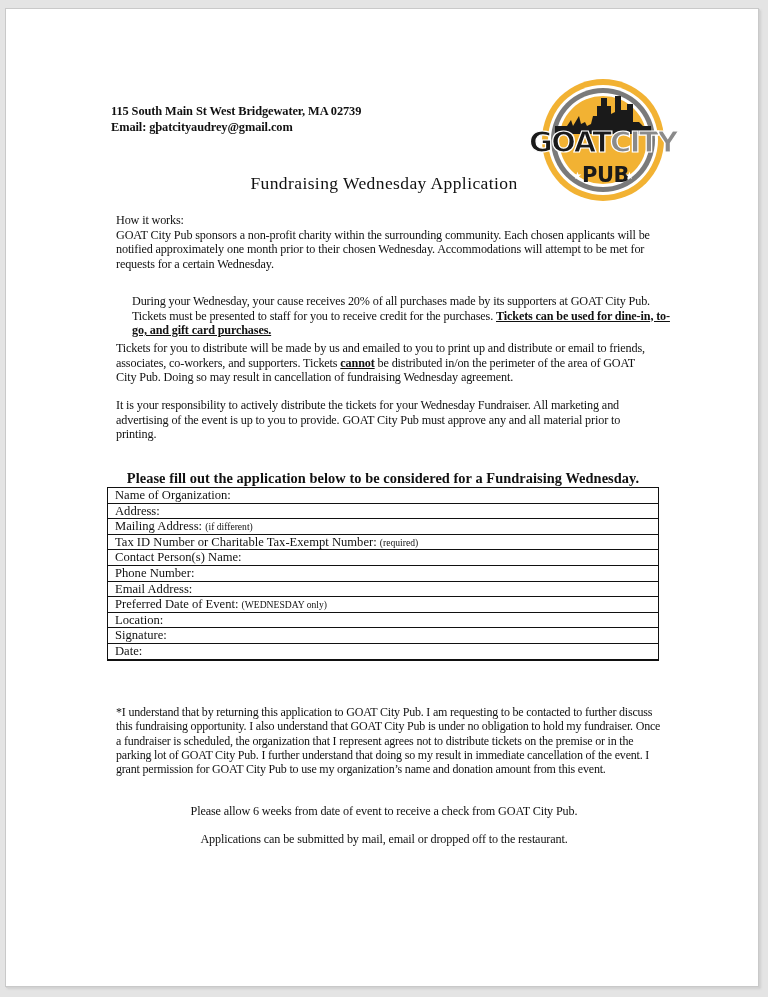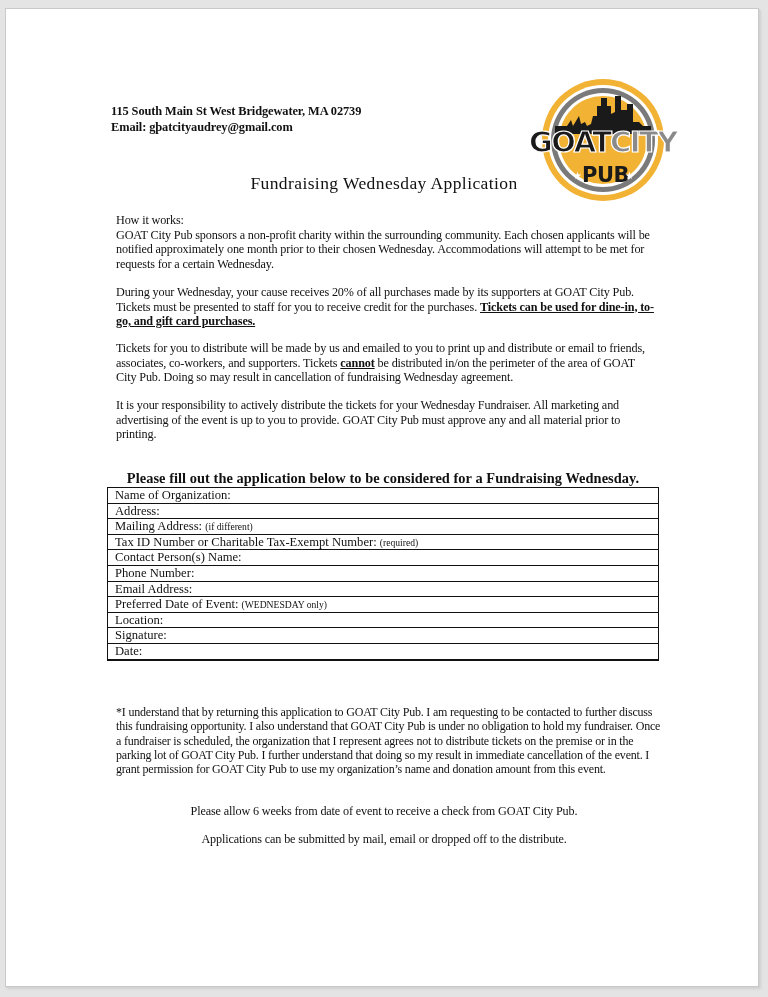--- a/index.html
+++ b/index.html
@@ -31,21 +31,21 @@
       padding-left: 0;
       font-weight: normal; font-size: 17.5px; letter-spacing: 0.4px;
     }
     .title span { position: relative; left: 0; }
     .body-text {
       left: 116px; width: 540px;
       font-size: 12.2px; line-height: 14.5px;
       letter-spacing: -0.15px;
     }
     .p-how { top: 213px; }
-    .p-during { top: 285px; }
+    .p-during { top: 294px; margin-left: 16px; }
     .p-tickets { top: 341px; }
     .p-resp { top: 398px; }
     .ul-bold { font-weight: bold; text-decoration: underline; }
     .form-heading {
       left: 107px; width: 552px; top: 470px; text-align: center;
       font-weight: bold; font-size: 14.4px; letter-spacing: 0.05px;
     }
     .form-table {
       left: 107px; top: 487px; width: 550px;
       border: 1.5px solid #111;
@@ -133,13 +133,13 @@
   <div class="form-row"><span>Email Address:</span><span class="note"></span></div>
   <div class="form-row"><span>Preferred Date of Event: </span><span class="note">(WEDNESDAY only)</span></div>
   <div class="form-row"><span>Location:</span><span class="note"></span></div>
   <div class="form-row"><span>Signature:</span><span class="note"></span></div>
   <div class="form-row"><span>Date:</span><span class="note"></span></div>
 </div>
 
 <div class="abs p-disclaimer">*I understand that by returning this application to GOAT City Pub. I am requesting to be contacted to further discuss this fundraising opportunity.  I also understand that GOAT City Pub is under no obligation to hold my fundraiser.  Once a fundraiser is scheduled, the organization that I represent agrees not to distribute tickets on the premise or in the parking lot of GOAT City Pub. I further understand that doing so my result in immediate cancellation of the event.  I grant permission for GOAT City Pub to use my organization’s name and donation amount from this event.</div>
 
 <div class="abs center-line c1">Please allow 6 weeks from date of event to receive a check from GOAT City Pub.</div>
-<div class="abs center-line c2">Applications can be submitted by mail, email or dropped off to the distribute.</div>
+<div class="abs center-line c2">Applications can be submitted by mail, email or dropped off to the restaurant.</div>
 
 </body></html>

